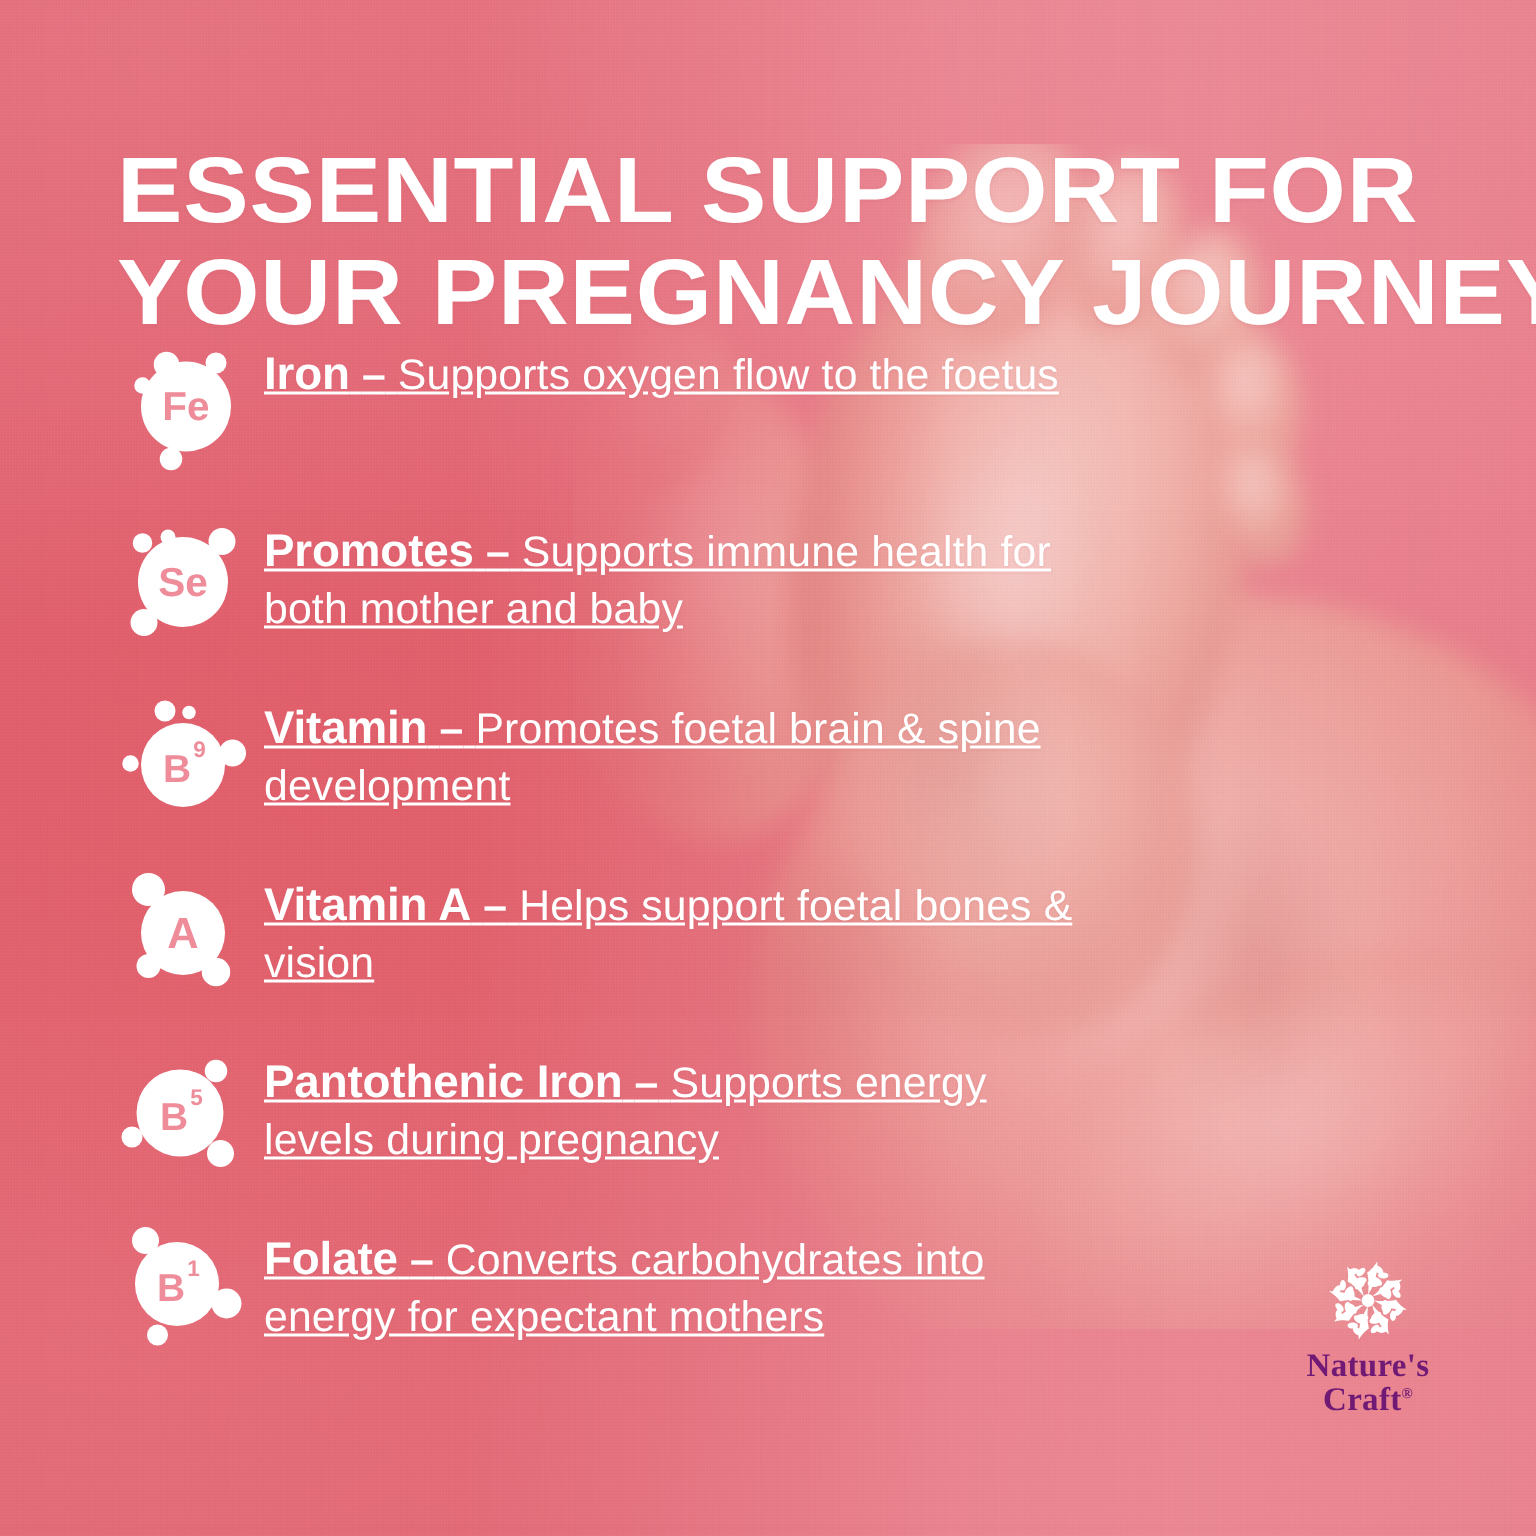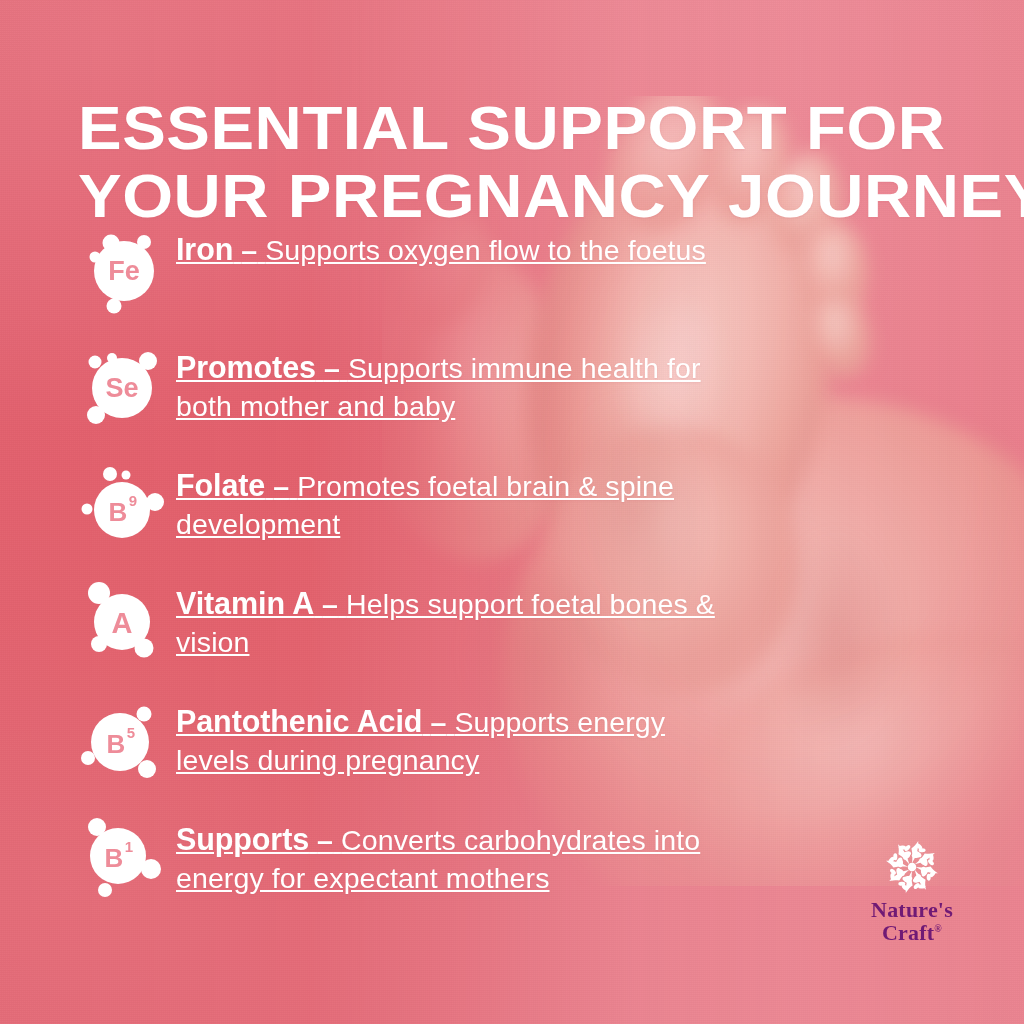--- a/index.html
+++ b/index.html
@@ -312,21 +312,21 @@
             <circle cx="44" cy="50" r="28" fill="#ffffff"></circle>
             <circle cx="32" cy="14" r="7" fill="#ffffff"></circle>
             <circle cx="48" cy="15" r="4.5" fill="#ffffff"></circle>
             <circle cx="77" cy="42" r="9" fill="#ffffff"></circle>
             <circle cx="9" cy="49" r="5.5" fill="#ffffff"></circle>
             <text x="40" y="52" fill="#ee8c99" font-family="Liberation Sans, sans-serif" font-size="26" font-weight="700" text-anchor="middle" dominant-baseline="central">B</text>
             <text x="55" y="40" fill="#ee8c99" font-family="Liberation Sans, sans-serif" font-size="15" font-weight="700" text-anchor="middle" dominant-baseline="central">9</text>
           </svg>
         </div>
         <div class="copy">
-          <span class="name">Folate</span><span class="dash"> <span>–</span> </span><span>Promotes foetal brain &amp; spine development</span>
+          <span class="name">Vitamin</span><span class="dash"> <span>–</span> </span><span>Promotes foetal brain &amp; spine development</span>
         </div>
       </div>
 
       <div class="row row-vita">
         <div class="badge">
           <svg viewBox="0 0 92 92" aria-hidden="true">
             <circle cx="44" cy="44" r="28" fill="#ffffff"></circle>
             <circle cx="21" cy="15" r="11" fill="#ffffff"></circle>
             <circle cx="21" cy="66" r="8" fill="#ffffff"></circle>
             <circle cx="66" cy="70" r="9.5" fill="#ffffff"></circle>
@@ -343,37 +343,37 @@
           <svg viewBox="0 0 92 92" aria-hidden="true">
             <circle cx="42" cy="46" r="29" fill="#ffffff"></circle>
             <circle cx="66" cy="18" r="7.5" fill="#ffffff"></circle>
             <circle cx="10" cy="62" r="7" fill="#ffffff"></circle>
             <circle cx="69" cy="73" r="9" fill="#ffffff"></circle>
             <text x="38" y="48" fill="#ee8c99" font-family="Liberation Sans, sans-serif" font-size="26" font-weight="700" text-anchor="middle" dominant-baseline="central">B</text>
             <text x="53" y="36" fill="#ee8c99" font-family="Liberation Sans, sans-serif" font-size="15" font-weight="700" text-anchor="middle" dominant-baseline="central">5</text>
           </svg>
         </div>
         <div class="copy">
-          <span class="name">Pantothenic Acid</span><span class="dash"> <span>–</span> </span><span>Supports energy levels during pregnancy</span>
+          <span class="name">Pantothenic Iron</span><span class="dash"> <span>–</span> </span><span>Supports energy levels during pregnancy</span>
         </div>
       </div>
 
       <div class="row row-thiamin">
         <div class="badge">
           <svg viewBox="0 0 92 92" aria-hidden="true">
             <circle cx="40" cy="42" r="28" fill="#ffffff"></circle>
             <circle cx="19" cy="13" r="9" fill="#ffffff"></circle>
             <circle cx="73" cy="55" r="10" fill="#ffffff"></circle>
             <circle cx="27" cy="76" r="7" fill="#ffffff"></circle>
             <text x="36" y="44" fill="#ee8c99" font-family="Liberation Sans, sans-serif" font-size="26" font-weight="700" text-anchor="middle" dominant-baseline="central">B</text>
             <text x="51" y="32" fill="#ee8c99" font-family="Liberation Sans, sans-serif" font-size="15" font-weight="700" text-anchor="middle" dominant-baseline="central">1</text>
           </svg>
         </div>
         <div class="copy">
-          <span class="name">Supports</span><span class="dash"> <span>–</span> </span><span>Converts carbohydrates into energy for expectant mothers</span>
+          <span class="name">Folate</span><span class="dash"> <span>–</span> </span><span>Converts carbohydrates into energy for expectant mothers</span>
         </div>
       </div>
 
     </div>
 
     <div class="logo">
       <svg class="mark" viewBox="0 0 64 32" aria-hidden="true">
         <g fill="#ffffff" transform="translate(32,16)">
           <g>
             <g transform="rotate(0)">

